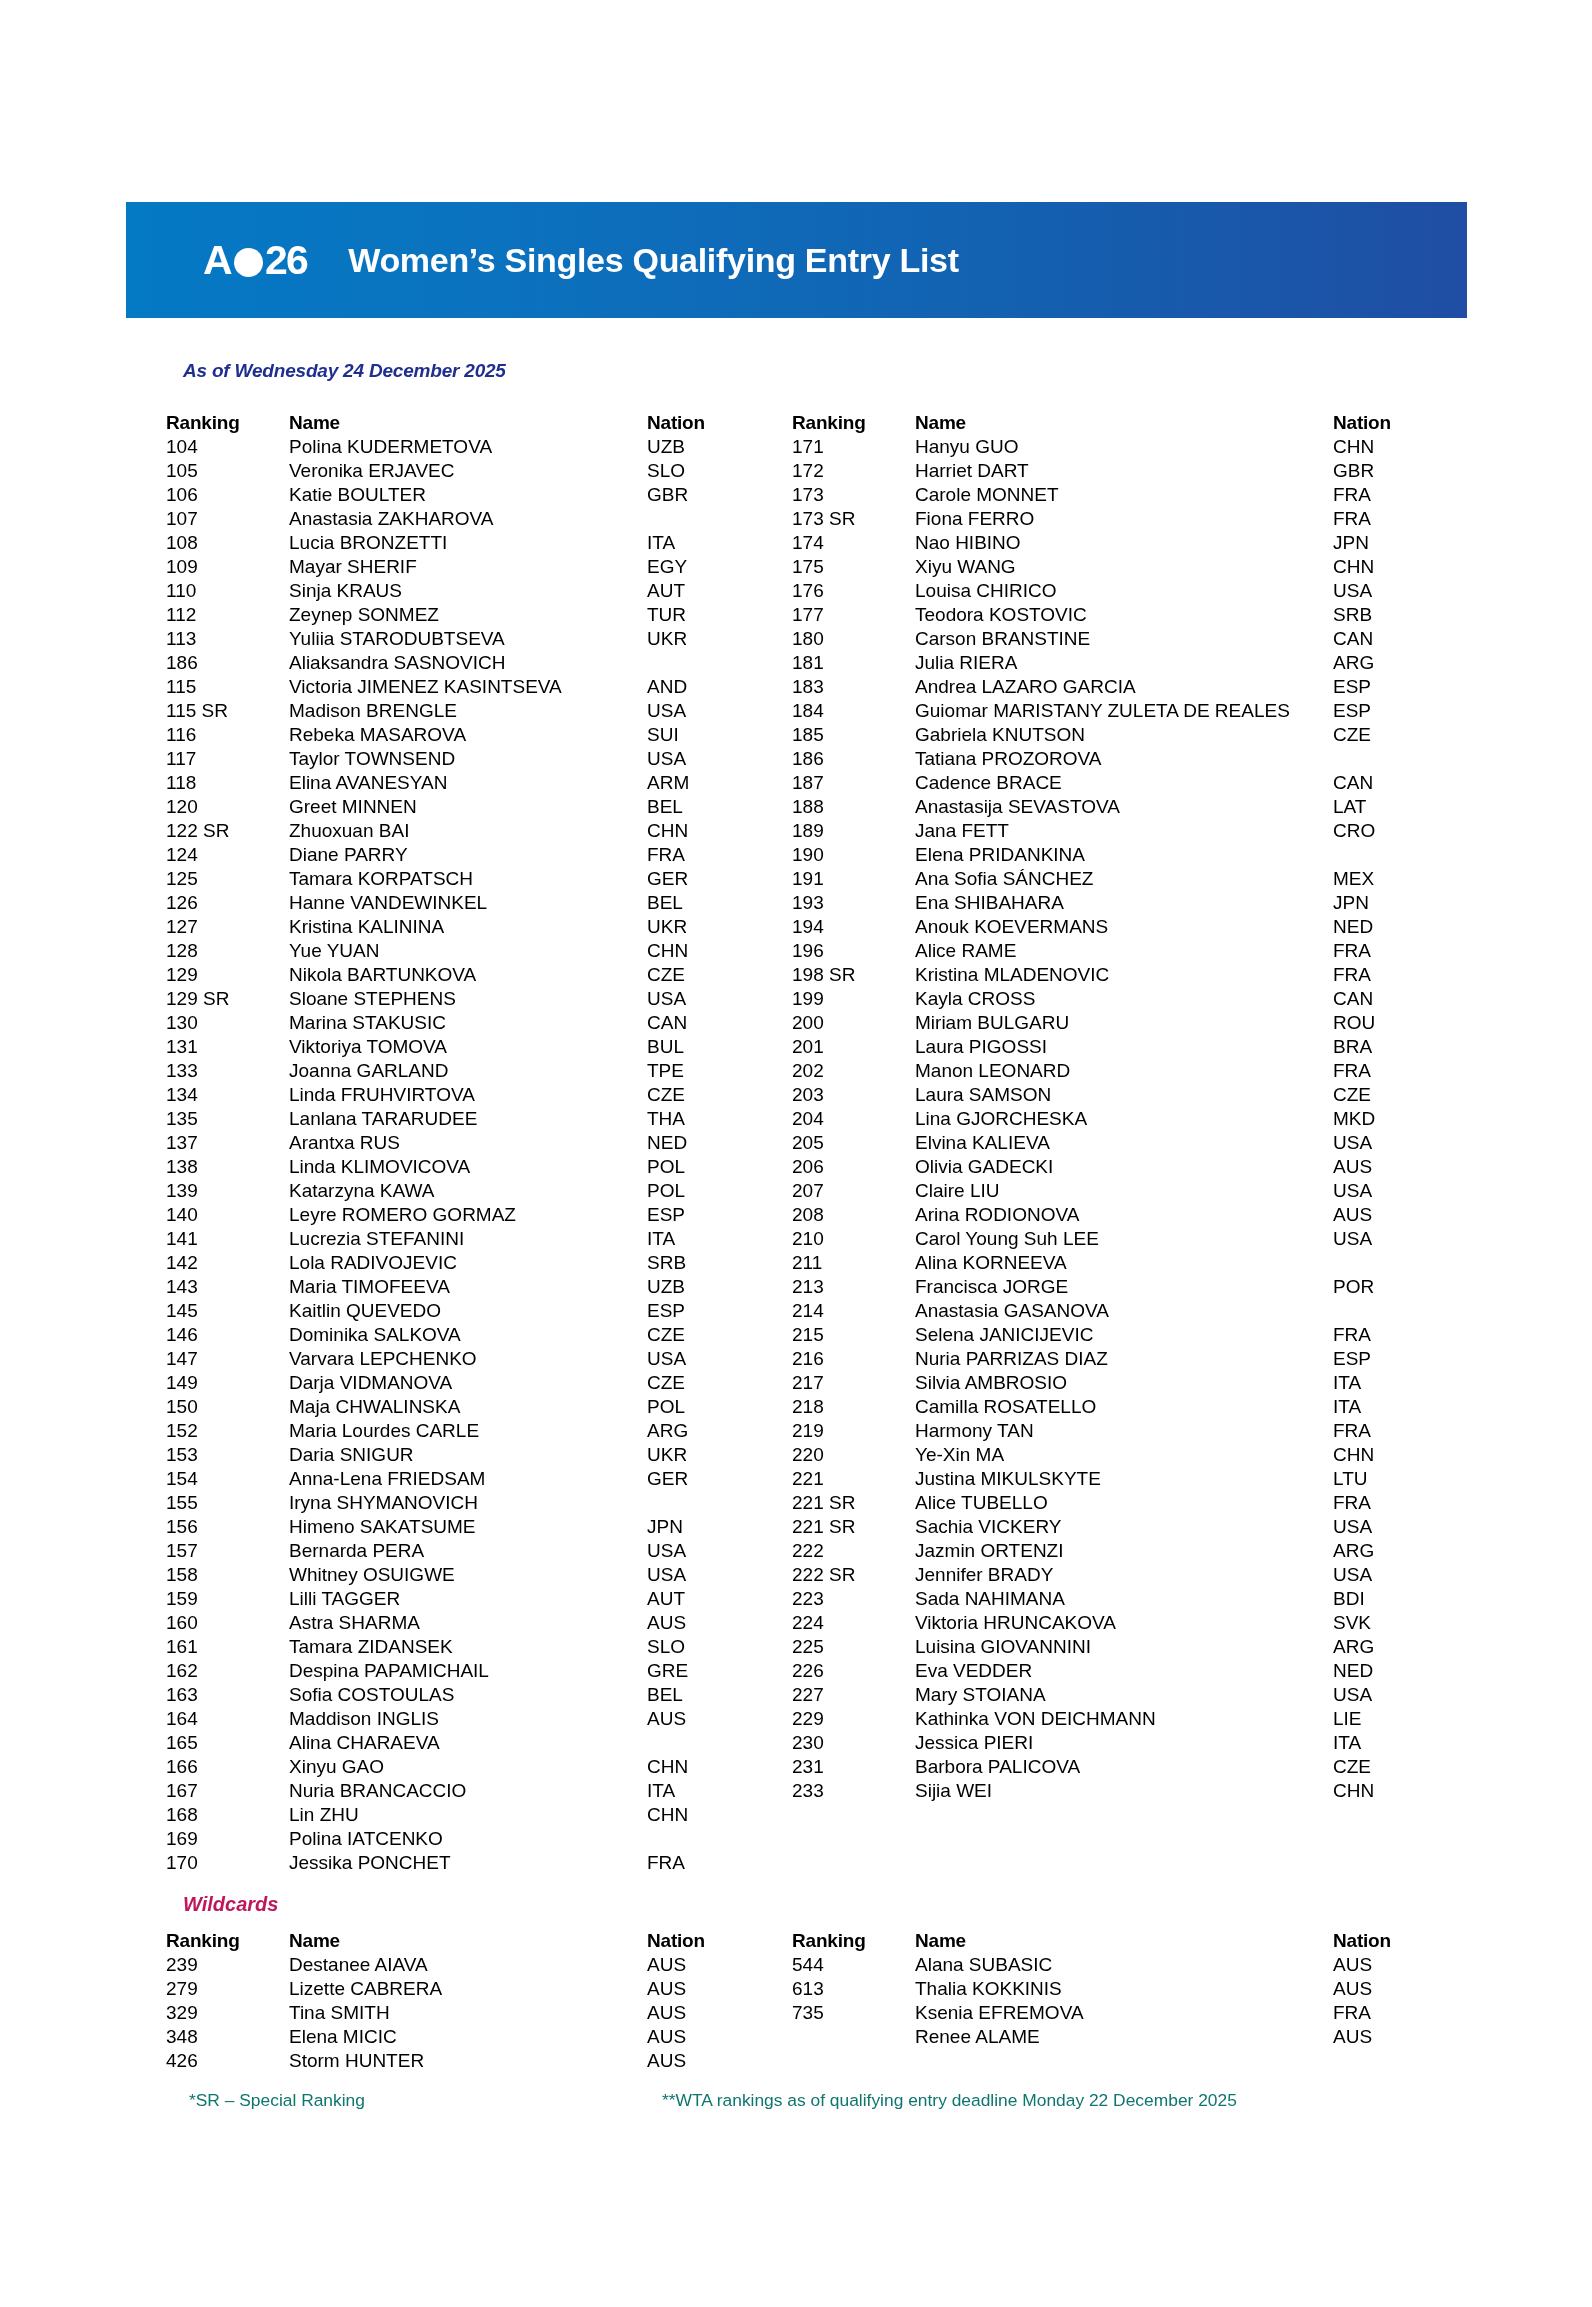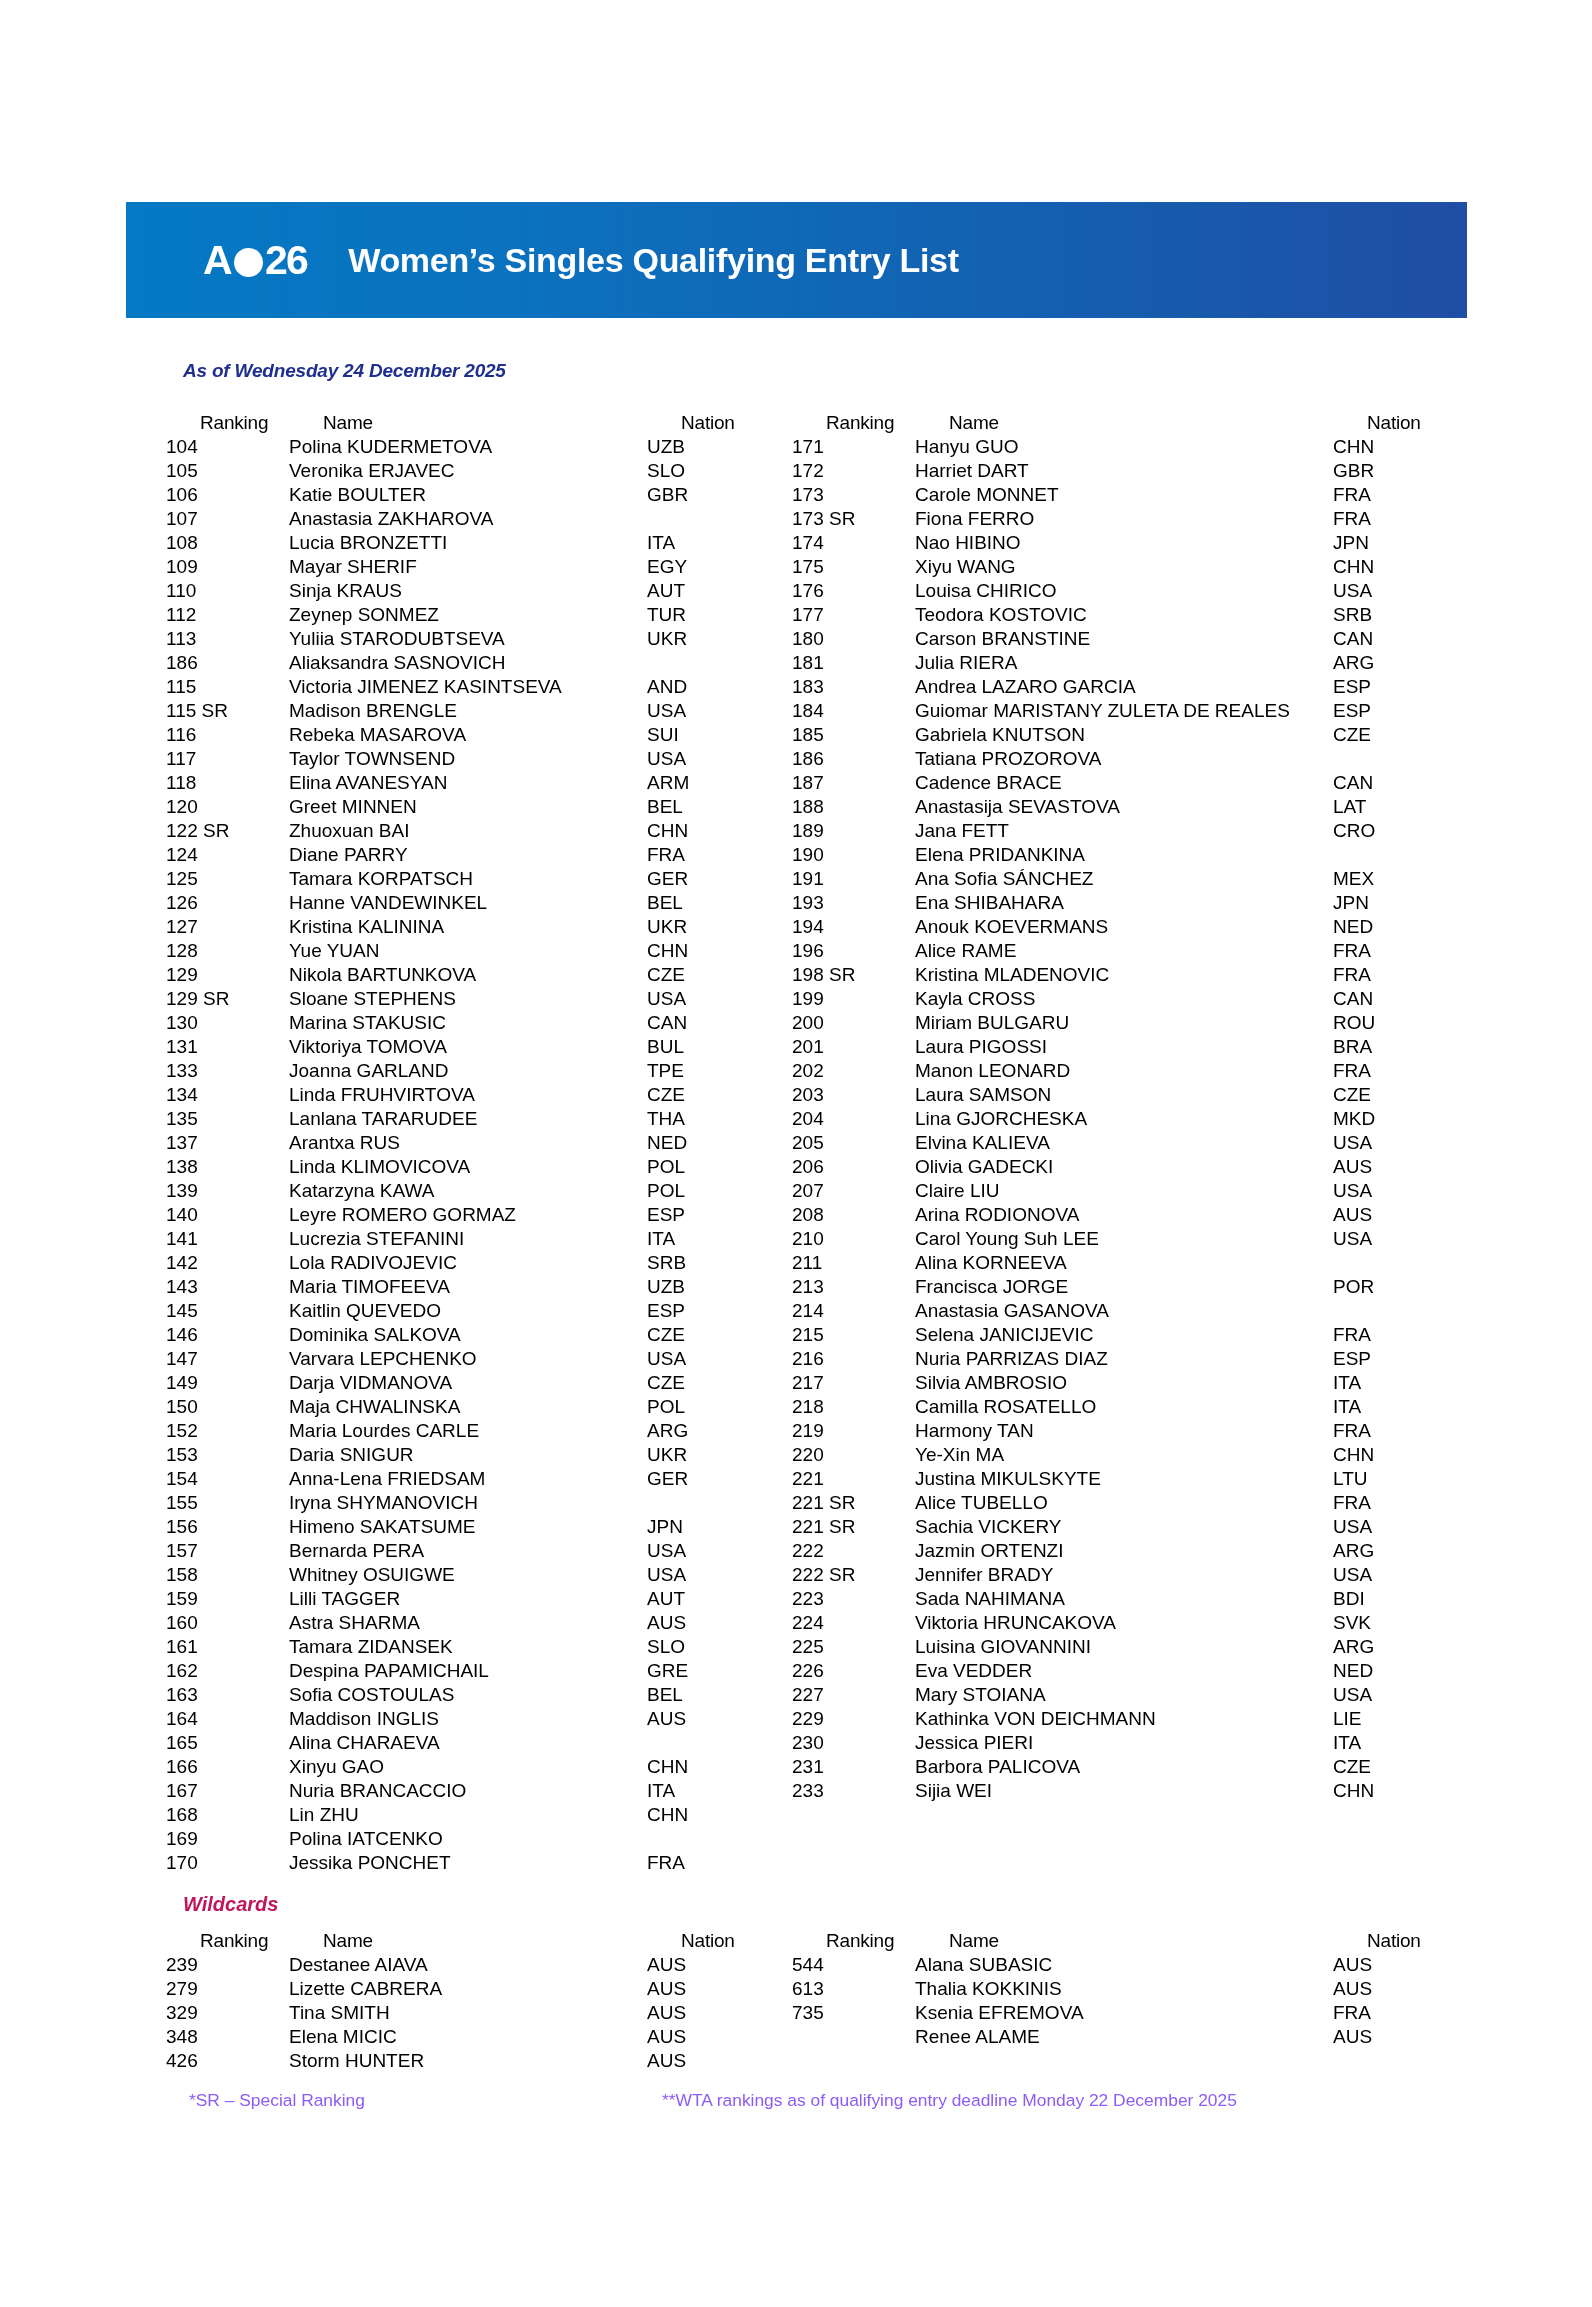--- a/index.html
+++ b/index.html
@@ -103,23 +103,22 @@
 
   .hdr-row, .row {
     display: flex;
     align-items: baseline;
     height: 24px;
     font-size: 19px;
     color: #000000;
     white-space: nowrap;
   }
   .hdr-row {
-    font-weight: normal;
+    font-weight: bold;
     letter-spacing: -0.2px;
-    margin-left: 34px;
   }
   .row { font-weight: normal; }
 
   .c-rank   { width: 123px; flex: 0 0 123px; }
   .c-name   { flex: 1 1 auto; }
 
   .col-left  .c-name { width: 358px; flex: 0 0 358px; }
   .col-right .c-name { width: 418px; flex: 0 0 418px; }
 
   .c-nation { width: 83px; flex: 0 0 83px; }
@@ -152,21 +151,21 @@
   .footnotes {
     position: absolute;
     left: 0;
     top: 2090px;
     width: 1593px;
     height: 25px;
   }
   .fn {
     position: absolute;
     font-size: 17.4px;
-    color: #8b5cf6;
+    color: #0f766e;
     white-space: nowrap;
   }
   .fn-left  { left: 189px; }
   .fn-right { left: 645px; margin-left: 17px; }
 </style>
 </head>
 <body>
 
 <div class="page">
 

